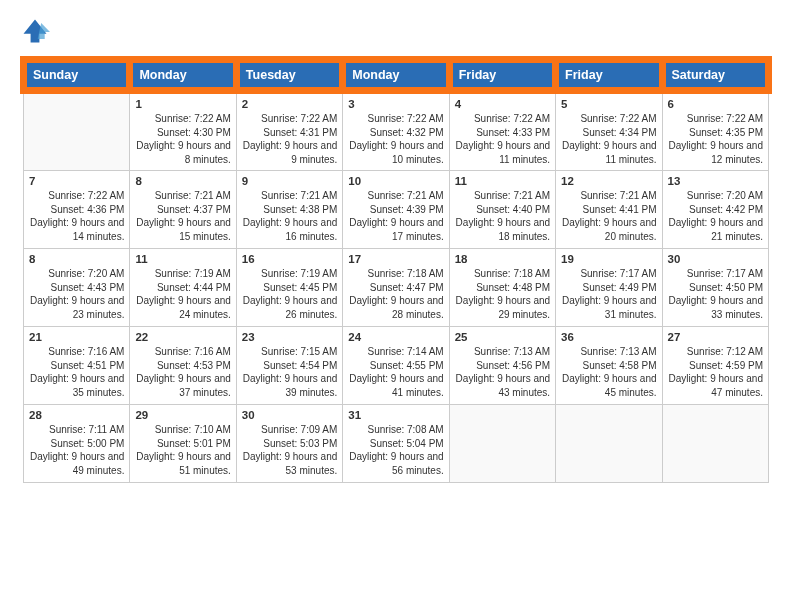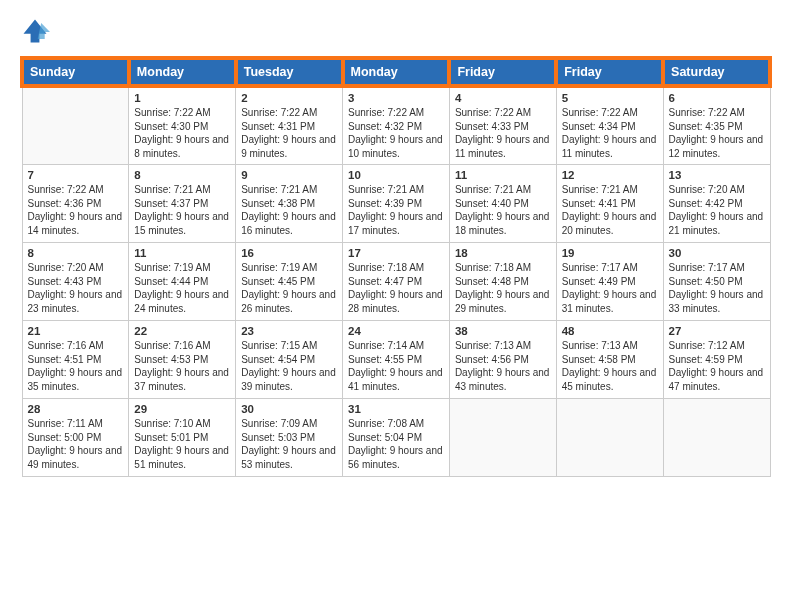--- a/index.html
+++ b/index.html
@@ -63,21 +63,21 @@
       border-collapse: collapse;
       table-layout: fixed;
     }
     .calendar thead tr th {
       background: #2a6db5;
       color: #fff;
       text-align: left;
       padding: 5px 6px;
       font-size: 12.5px;
       font-weight: bold;
-      border: 4px solid #f97316;
+      border: 7px solid #f97316;
     }
     .calendar tbody tr td {
       vertical-align: top;
       border: 1px solid #ccc;
       padding: 4px 5px;
       font-size: 10.2px;
       color: #333;
       height: 78px;
       background: #fff;
     }
@@ -88,20 +88,21 @@
       font-size: 11.5px;
       font-weight: bold;
       color: #333;
       display: block;
       margin-bottom: 2px;
     }
     .day-info {
       font-size: 10px;
       color: #333;
       line-height: 1.35;
+      text-align: right;
     }
     .row-shaded td {
       background: #f0f0f0;
     }
   </style>
 </head>
 <body>
 
 <div class="page">
   <div class="header">
@@ -232,25 +233,25 @@
           </td>
           <td>
             <span class="day-number">23</span>
             <div class="day-info">Sunrise: 7:15 AM<br>Sunset: 4:54 PM<br>Daylight: 9 hours and 39 minutes.</div>
           </td>
           <td>
             <span class="day-number">24</span>
             <div class="day-info">Sunrise: 7:14 AM<br>Sunset: 4:55 PM<br>Daylight: 9 hours and 41 minutes.</div>
           </td>
           <td>
-            <span class="day-number">38</span>
+            <span class="day-number">25</span>
             <div class="day-info">Sunrise: 7:13 AM<br>Sunset: 4:56 PM<br>Daylight: 9 hours and 43 minutes.</div>
           </td>
           <td>
-            <span class="day-number">48</span>
+            <span class="day-number">36</span>
             <div class="day-info">Sunrise: 7:13 AM<br>Sunset: 4:58 PM<br>Daylight: 9 hours and 45 minutes.</div>
           </td>
           <td>
             <span class="day-number">27</span>
             <div class="day-info">Sunrise: 7:12 AM<br>Sunset: 4:59 PM<br>Daylight: 9 hours and 47 minutes.</div>
           </td>
         </tr>
         <tr>
           <td>
             <span class="day-number">28</span>

